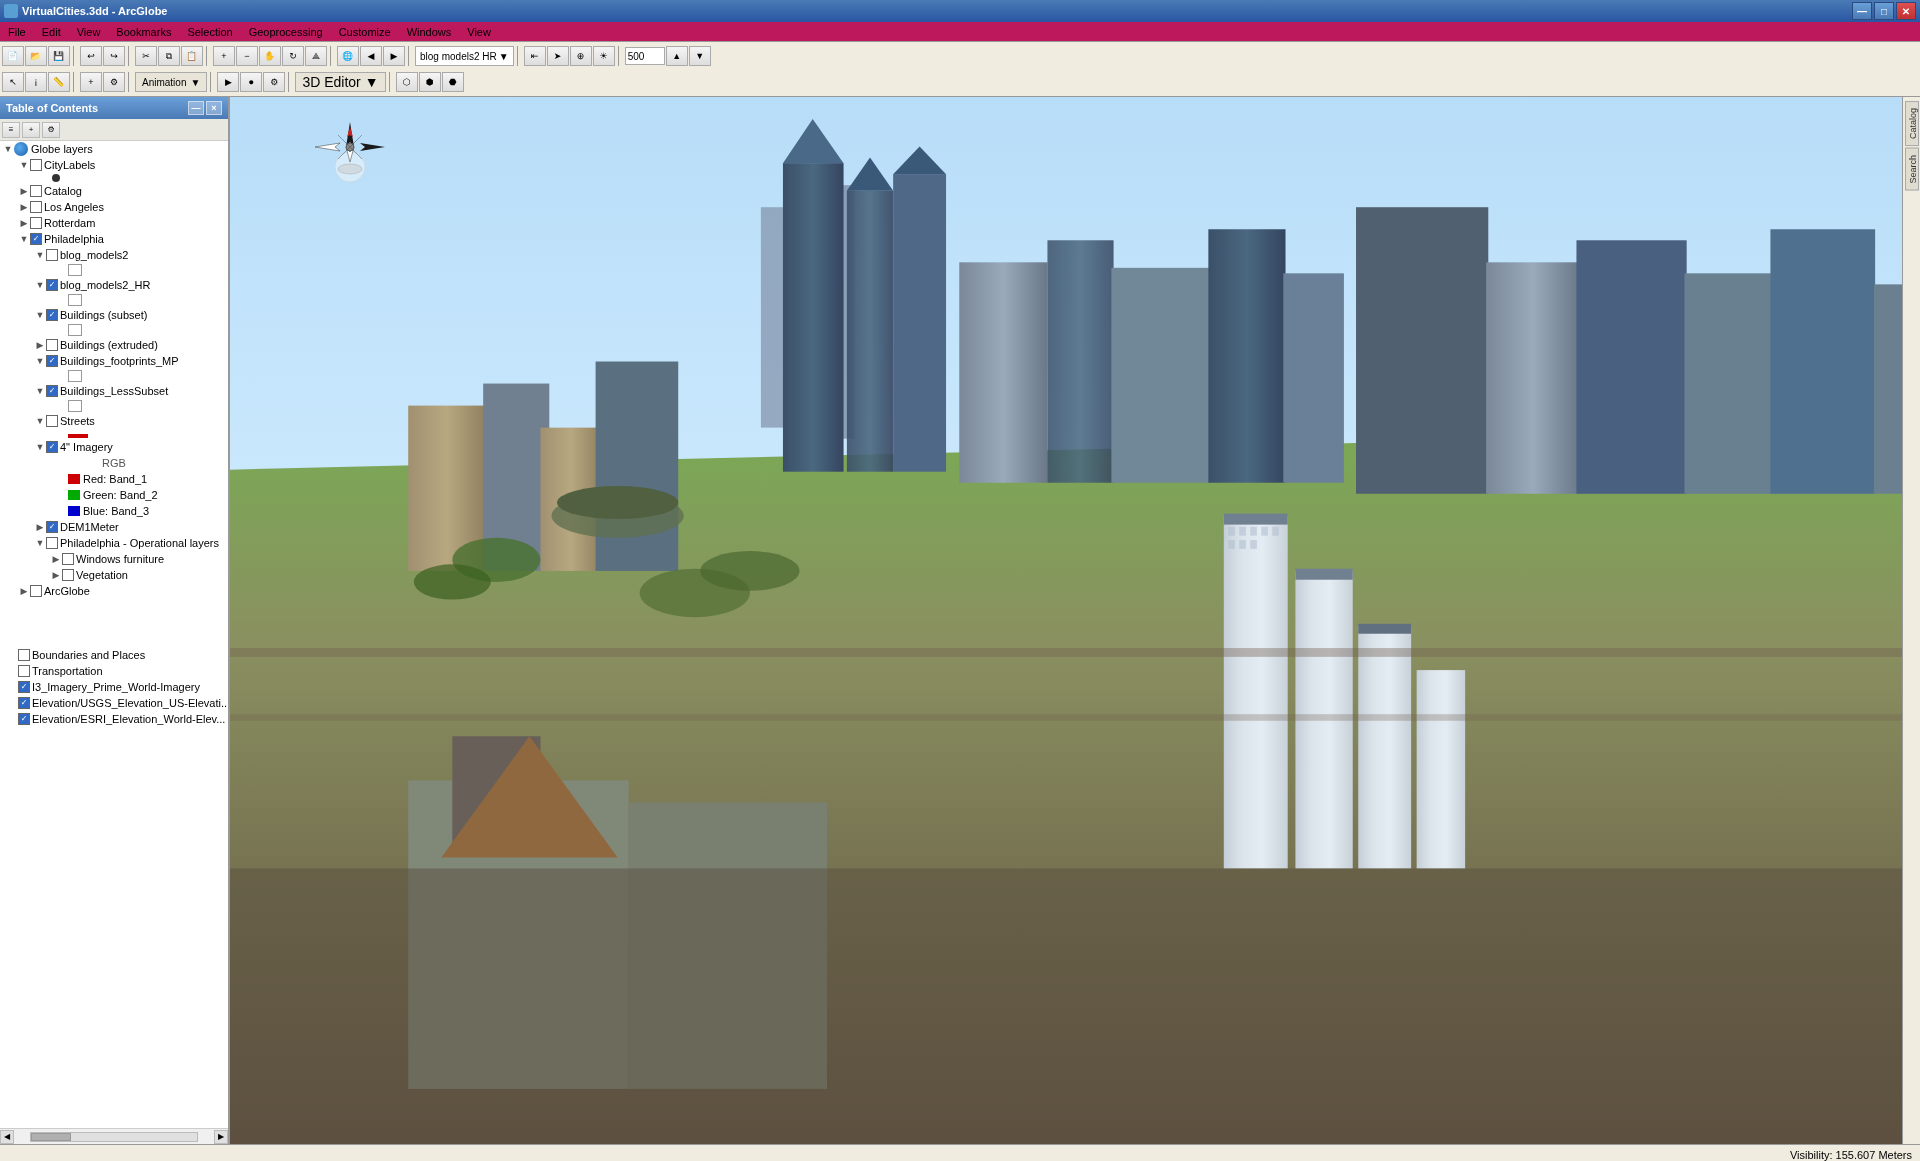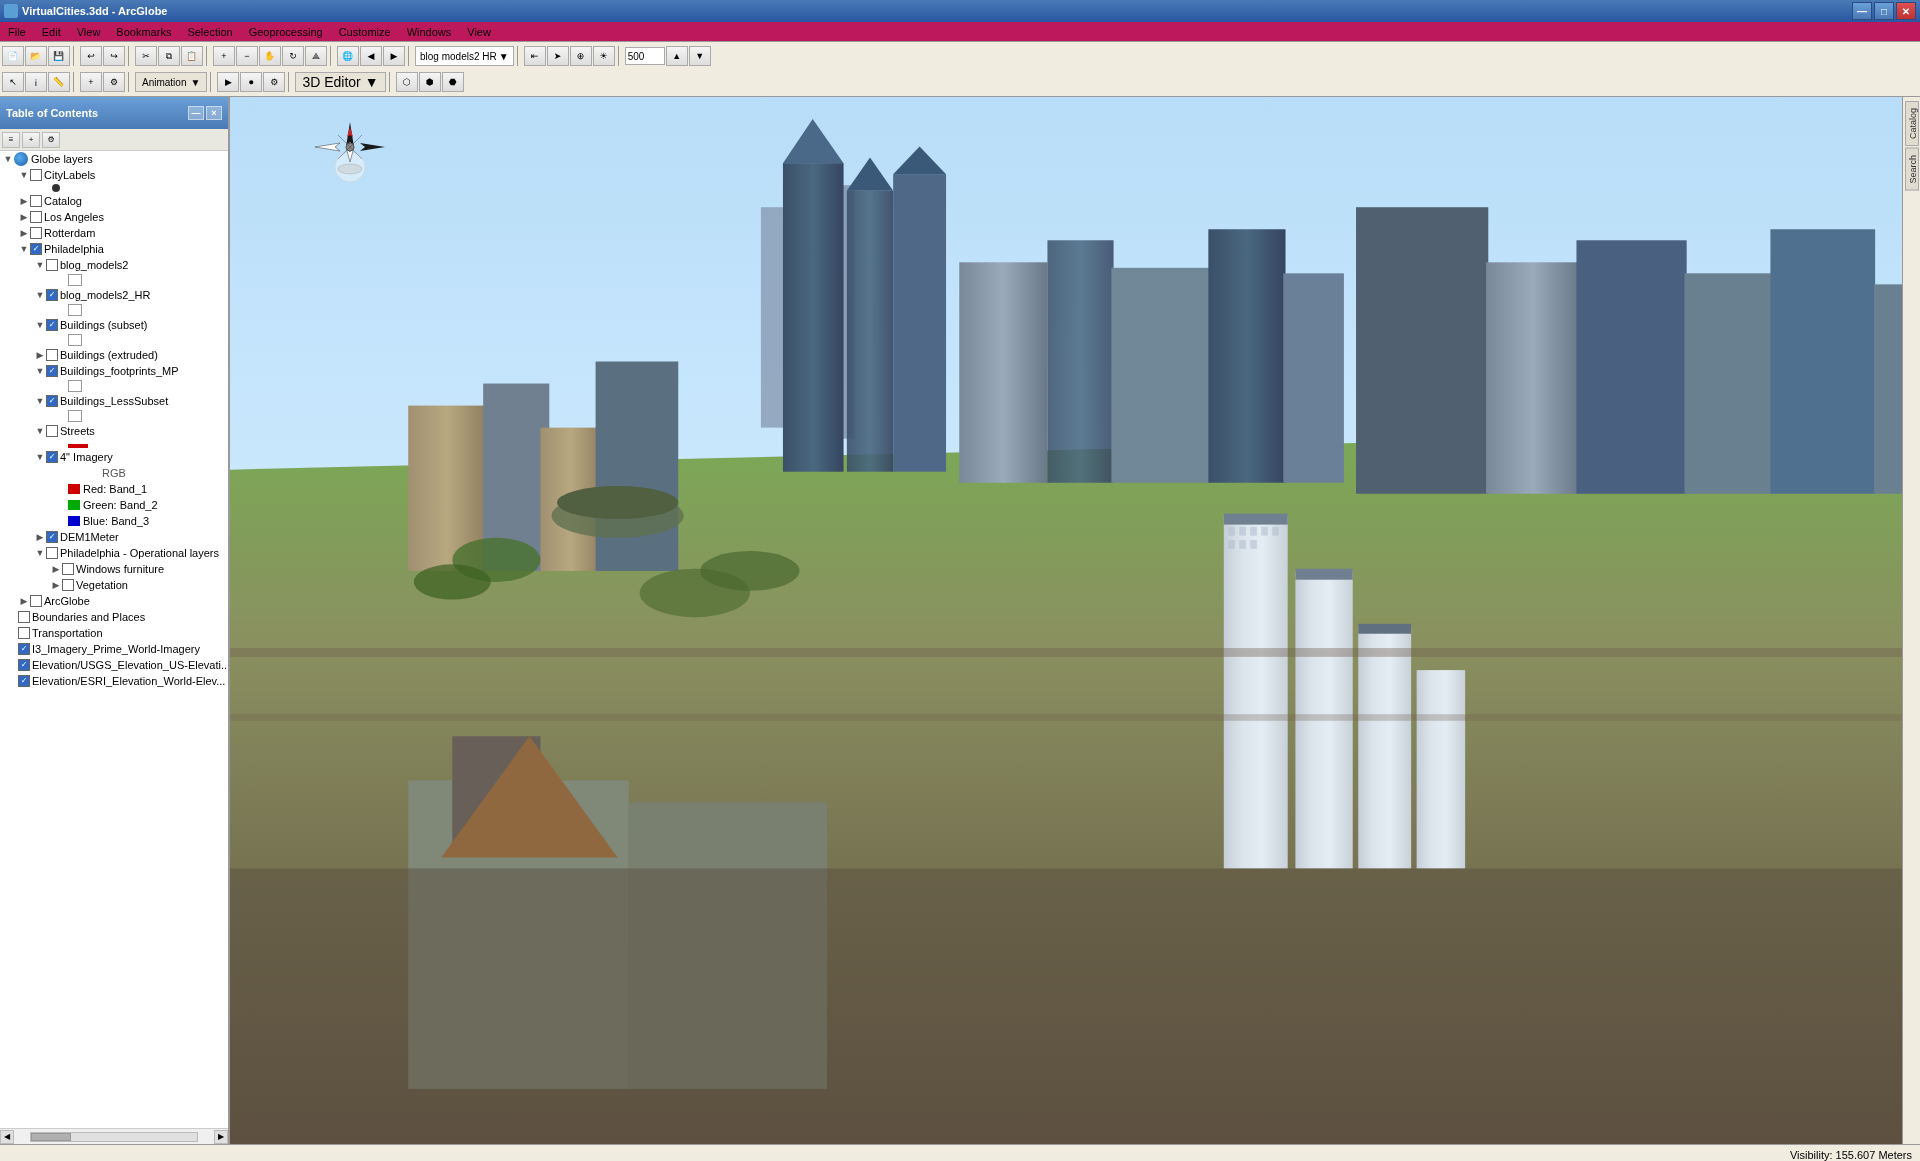--- a/index.html
+++ b/index.html
@@ -101,21 +101,21 @@
     }
     .toc-header {
       background: linear-gradient(to bottom, #6a9fd8, #4a7ab5);
       color: white;
       padding: 3px 6px;
       font-size: 11px;
       font-weight: bold;
       display: flex;
       justify-content: space-between;
       align-items: center;
-      height: 32px;
+      height: 22px;
     }
     .toc-header-btns { display: flex; gap: 2px; }
     .toc-hbtn {
       width: 16px; height: 14px;
       background: rgba(255,255,255,0.3);
       border: 1px solid rgba(255,255,255,0.5);
       color: white;
       font-size: 9px;
       cursor: pointer;
       display: flex; align-items: center; justify-content: center;
@@ -519,21 +519,21 @@
         <span class="tree-checkbox"></span>
         <span class="tree-label">Vegetation</span>
       </div>
 
       <div class="tree-item" style="padding-left:18px;">
         <span class="tree-expand">▶</span>
         <span class="tree-checkbox"></span>
         <span class="tree-label">ArcGlobe</span>
       </div>
 
-      <div class="tree-item" style="padding-left:2px;">
+      <div class="tree-item" style="padding-left:2px;margin-top:48px;">
         <span class="tree-expand" style="width:16px;"></span>
         <span class="tree-checkbox"></span>
         <span class="tree-label">Boundaries and Places</span>
       </div>
 
       <div class="tree-item" style="padding-left:2px;">
         <span class="tree-expand" style="width:16px;"></span>
         <span class="tree-checkbox"></span>
         <span class="tree-label">Transportation</span>
       </div>

